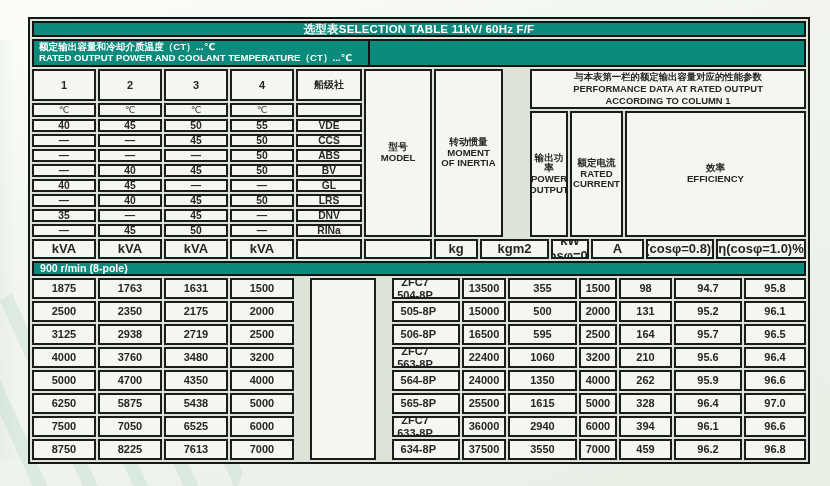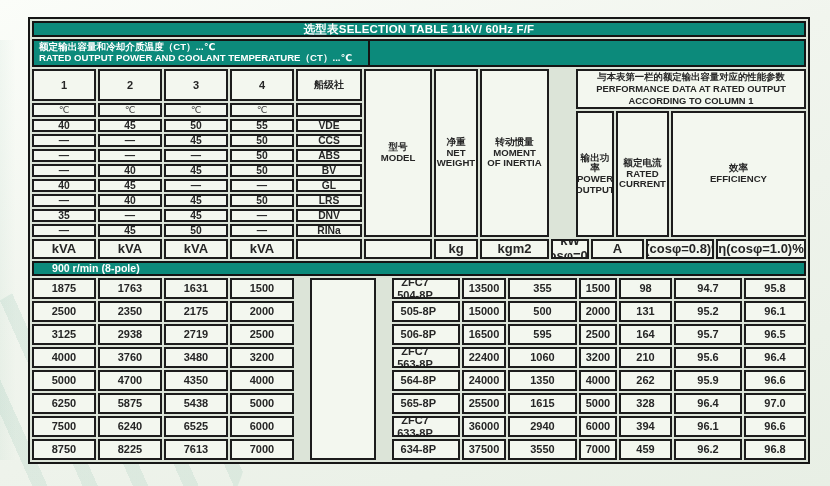--- a/index.html
+++ b/index.html
@@ -43,21 +43,21 @@
   .deg-row .cell{height:14px;font-size:9.5px;color:#3a3a3a;}
   .temp-row .cell{height:13px;font-size:10.3px;font-weight:700;}
   .soc-lbl{font-size:10px;font-weight:700;}
 
   .tall-hdr{font-size:9.6px;font-weight:700;}
   .perf-hdr{height:40px;font-size:9.4px;font-weight:700;line-height:1.25;}
   .units-row .cell{height:20px;font-size:13px;font-weight:700;}
   .units-small{font-size:8.6px;}
 
   .section-bar{height:15px;align-items:flex-start;justify-content:center;
-    padding-left:18px;font-size:10.6px;font-weight:700;}
+    padding-left:6px;font-size:10.6px;font-weight:700;}
   .data-row .cell{height:21px;font-size:11px;font-weight:700;}
   .model-cell{align-items:flex-end !important;padding-right:22px;}
   .blank{min-height:0;}
 </style>
 </head>
 <body>
 
 <div class="deco1"></div>
 <div class="deco2"></div>
 
@@ -146,25 +146,20 @@
         <div class="cell w-t">50</div>
         <div class="cell w-t">—</div>
         <div class="cell w-soc soc-lbl">RINa</div>
       </div>
     </div>
 
     <div class="row" style="flex:1;">
       <div class="cell w-model tall-hdr">
         <span>型号</span>
         <span>MODEL</span>
-      </div>
-      <div class="cell w-wt tall-hdr">
-        <span>净重</span>
-        <span>NET</span>
-        <span>WEIGHT</span>
       </div>
       <div class="cell w-mi tall-hdr">
         <span>转动惯量</span>
         <span>MOMENT</span>
         <span>OF INERTIA</span>
       </div>
       <div class="col" style="flex:1;padding-left:25px;">
         <div class="cell perf-hdr">
           <span>与本表第一栏的额定输出容量对应的性能参数</span>
           <span>PERFORMANCE DATA AT RATED OUTPUT</span>
@@ -243,21 +238,21 @@
         <div class="cell w-t">4000</div>
       </div>
       <div class="row data-row">
         <div class="cell w-t">6250</div>
         <div class="cell w-t">5875</div>
         <div class="cell w-t">5438</div>
         <div class="cell w-t">5000</div>
       </div>
       <div class="row data-row">
         <div class="cell w-t">7500</div>
-        <div class="cell w-t">6240</div>
+        <div class="cell w-t">7050</div>
         <div class="cell w-t">6525</div>
         <div class="cell w-t">6000</div>
       </div>
       <div class="row data-row">
         <div class="cell w-t">8750</div>
         <div class="cell w-t">8225</div>
         <div class="cell w-t">7613</div>
         <div class="cell w-t">7000</div>
       </div>
     </div>

